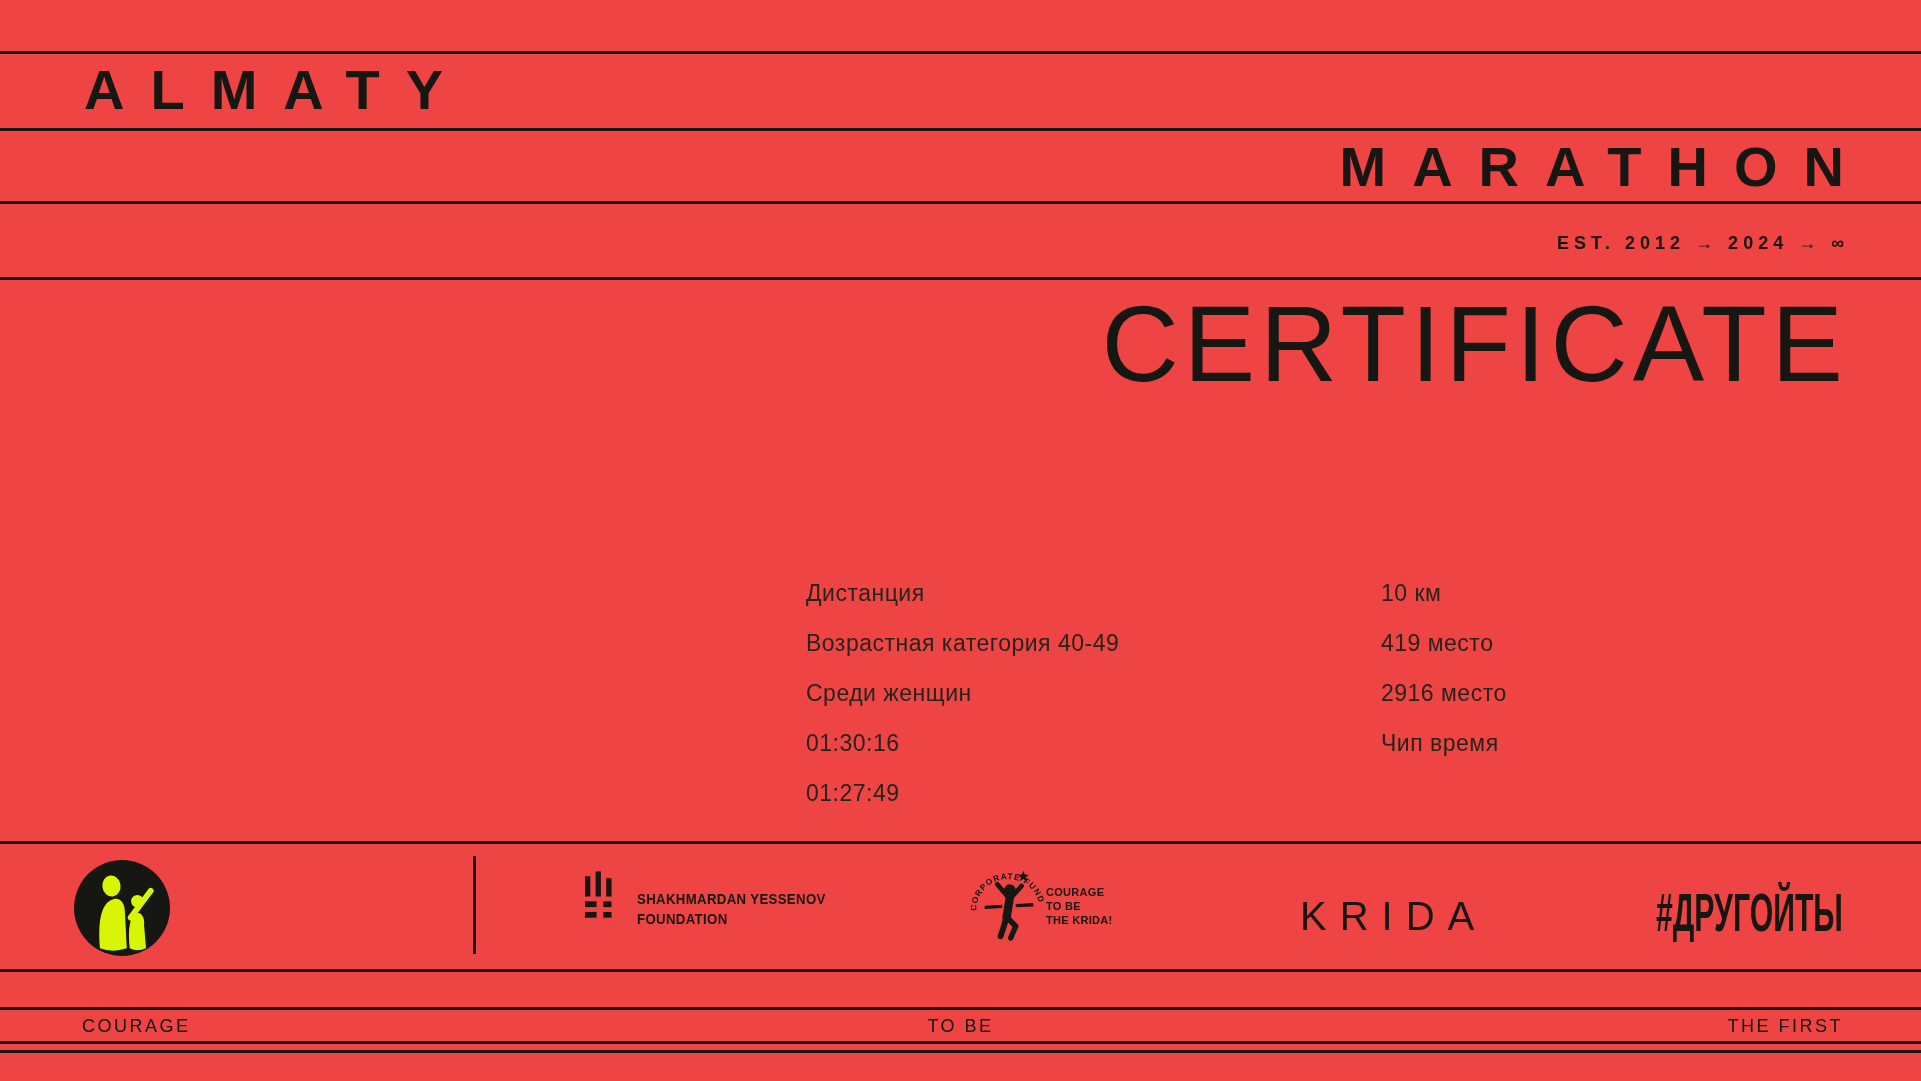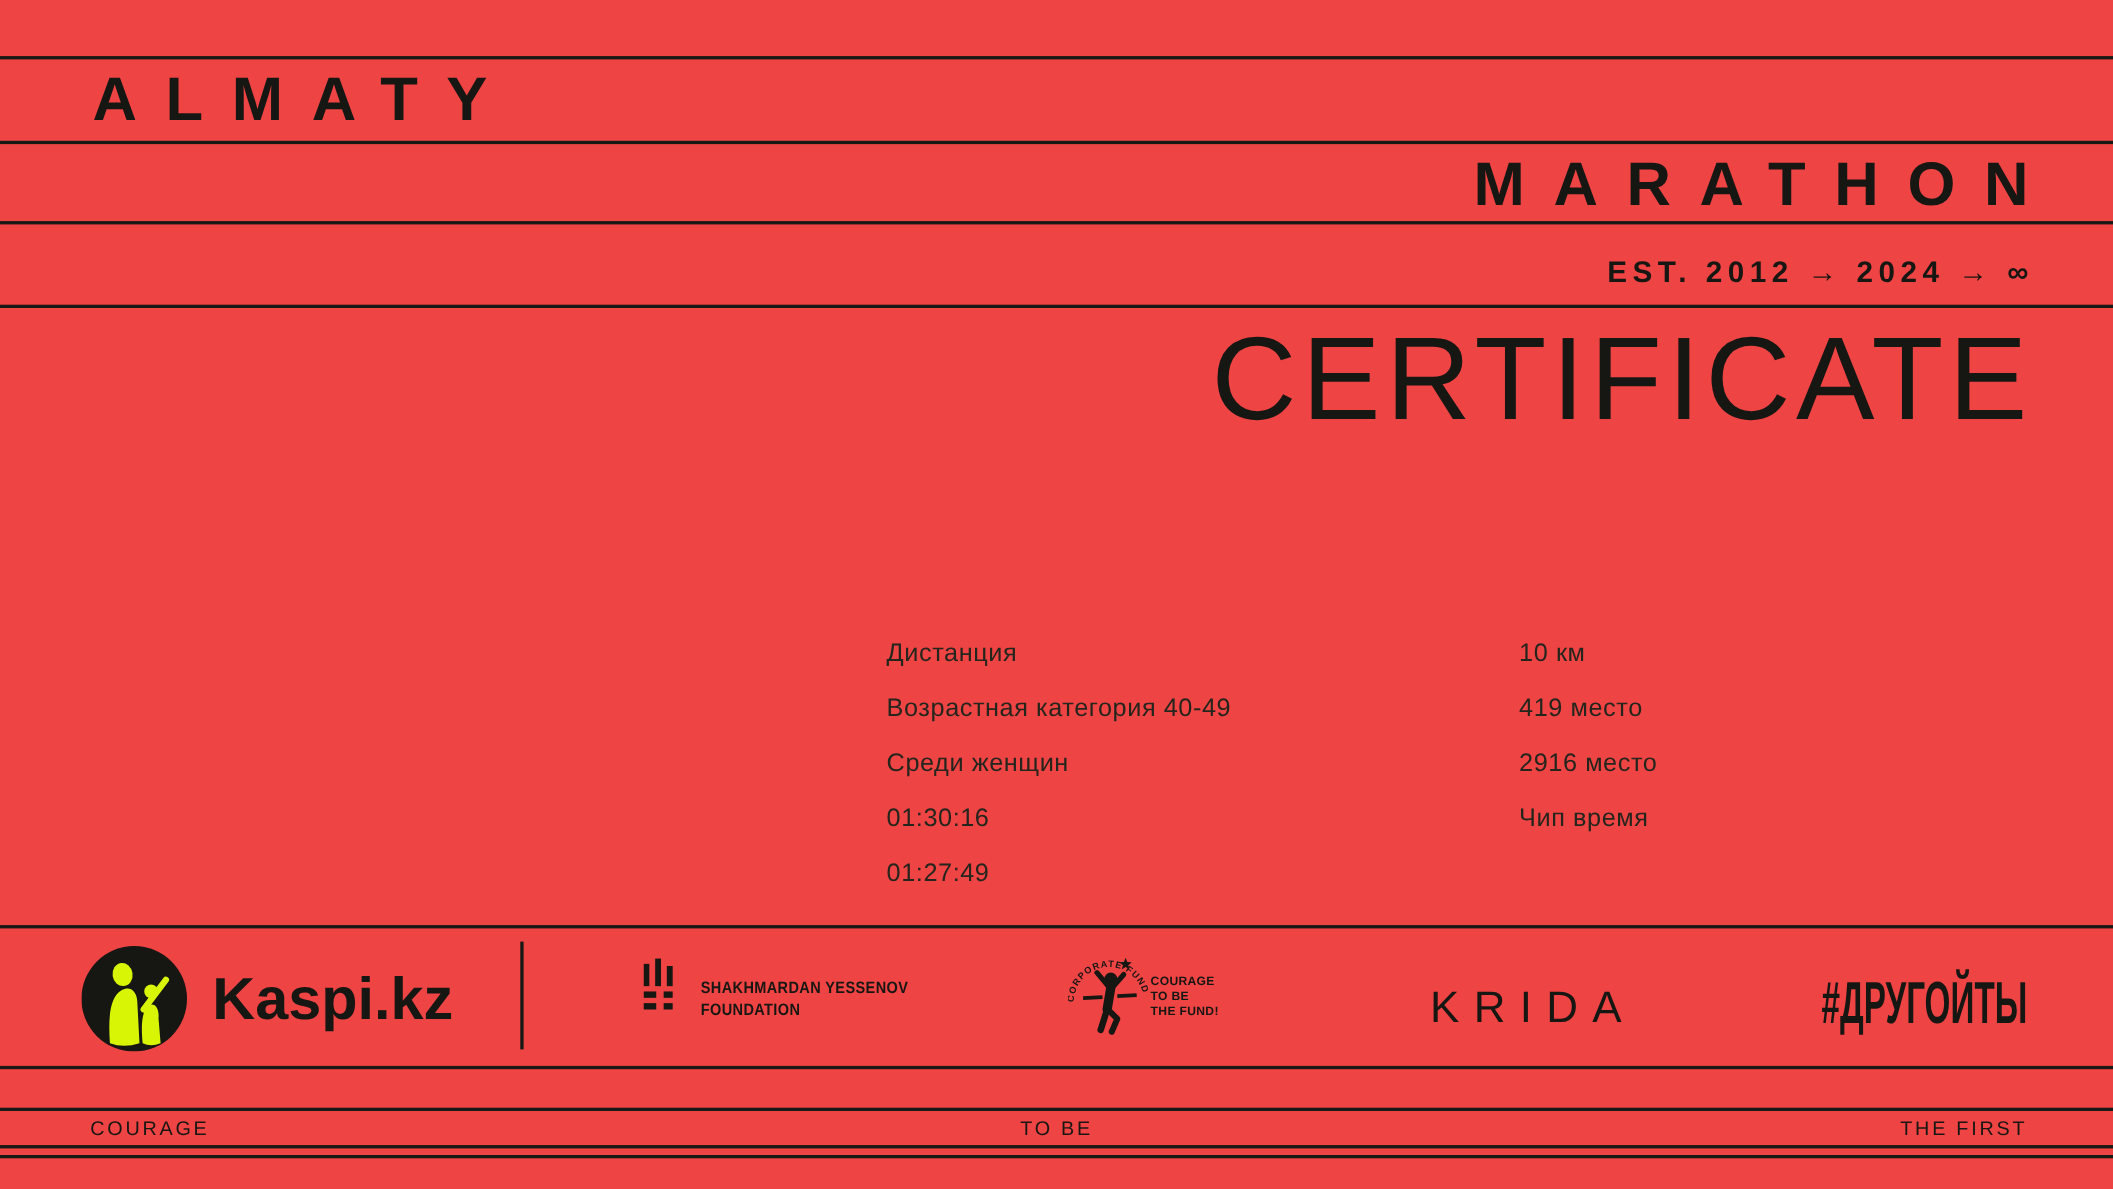--- a/index.html
+++ b/index.html
@@ -6,21 +6,21 @@
   .page{
     position:relative;width:1921px;height:1081px;overflow:hidden;
     background:#ef4444;color:#161613;
     font-family:"Liberation Sans","DejaVu Sans",sans-serif;
   }
   .abs{position:absolute;white-space:nowrap;line-height:1;}
   .rule{position:absolute;left:0;width:1921px;height:3px;background:#181814;}
   .brand{font-weight:700;font-size:56px;letter-spacing:26px;}
   #almaty{left:84px;top:62px;}
   #marathon{right:51px;top:139px;}
-  #est{right:72px;top:234px;font-size:27px;font-weight:700;letter-spacing:5px;}
+  #est{right:72px;top:234px;font-size:18px;font-weight:700;letter-spacing:5px;}
   #cert-title{right:73px;top:291px;font-size:107px;font-weight:400;letter-spacing:5px;margin-left:24px;}
   #runner-name{left:806px;top:481px;font-size:47px;font-weight:700;letter-spacing:1px;}
   .results{
     position:absolute;left:806px;top:578px;
     display:grid;grid-template-columns:575px auto;row-gap:19px;
     font-size:23px;line-height:31px;letter-spacing:0.5px;color:#24251d;
   }
   .results div{white-space:nowrap;}
   
   #kaspi-icon{left:74px;top:860px;width:96px;height:96px;}
@@ -75,21 +75,20 @@
   <svg class="abs" id="kaspi-icon" viewBox="0 0 100 100">
     <circle cx="50" cy="50" r="50" fill="#161613"></circle>
 
     <ellipse cx="39" cy="27" rx="9.5" ry="11" fill="#d7f505" transform="rotate(-8 39 27)"></ellipse>
     <path d="M27,92 C25,64 28,48 38,42 C47,37 53,44 53,54 L55,92 Q40,97 27,92 Z" fill="#d7f505"></path>
 
     <circle cx="66" cy="43" r="6.5" fill="#d7f505"></circle>
     <path d="M59,60 L80,32" stroke="#d7f505" stroke-width="6" stroke-linecap="round" fill="none"></path>
     <path d="M58,92 C56,72 58,60 64,56 C70,53 74,60 73,68 L75,92 Q66,96 58,92 Z" fill="#d7f505"></path>
   </svg>
-  <div class="abs" id="kaspi-text">Kaspi.kz</div>
   <div id="kaspi-divider"></div>
 
   <svg class="abs" id="yessenov-icon" viewBox="0 0 28 52">
     <g fill="#161613">
       <rect x="0" y="5" width="5.5" height="21"></rect>
       <rect x="11" y="0" width="5.5" height="26"></rect>
       <rect x="22" y="7" width="5.5" height="19"></rect>
       <rect x="0" y="31" width="12" height="6"></rect>
       <rect x="19" y="31" width="8.5" height="6"></rect>
       <rect x="0" y="42" width="12" height="6"></rect>
@@ -116,21 +115,21 @@
       <path d="M46,46 L42,70" stroke="#161613" stroke-width="10" stroke-linecap="round" fill="none"></path>
       <rect x="16" y="55" width="21" height="4" transform="rotate(-3 26 57)"></rect>
       <rect x="53" y="53" width="21" height="4" transform="rotate(-3 63 55)"></rect>
       <path d="M42,70 L35,92" stroke="#161613" stroke-width="7" stroke-linecap="round" fill="none"></path>
       <path d="M43,70 L53,80 L47,94" stroke="#161613" stroke-width="6.5" stroke-linecap="round" stroke-linejoin="round" fill="none"></path>
     </g>
   </svg>
   <div class="abs cf-text">
     <div>COURAGE</div>
     <div>TO BE</div>
-    <div>THE FUND!</div>
+    <div>THE KRIDA!</div>
   </div>
 
   <div class="abs" id="krida">KRIDA</div>
   <div class="abs" id="hashtag">#ДРУГОЙТЫ</div>
 
   <div class="abs fw" id="fw-left">COURAGE</div>
   <div class="abs fw" id="fw-center">TO BE</div>
   <div class="abs fw" id="fw-right">THE FIRST</div>
 
 </div>

